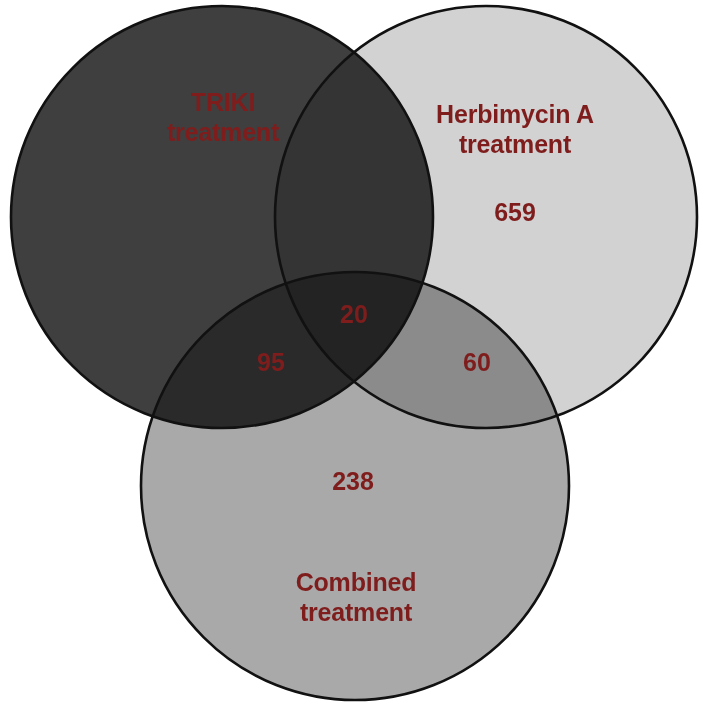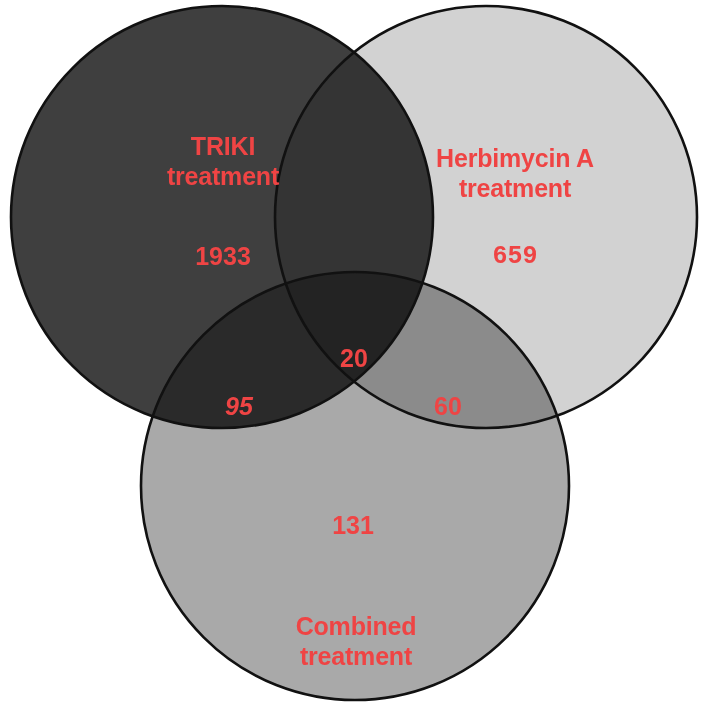--- a/index.html
+++ b/index.html
@@ -34,45 +34,44 @@
   .venn-outline {
     fill: none;
     stroke: #111111;
     stroke-width: 2.6;
   }
   .venn-label {
     position: absolute;
     text-align: center;
     font-family: "Liberation Sans", sans-serif;
     font-weight: bold;
-    color: #ef4444;
+    color: #7f1d1d;
     line-height: 1.18;
     white-space: pre-line;
     pointer-events: none;
-    margin-top: 44px;
   }
   .set-title {
     font-size: 25px;
     letter-spacing: -0.2px;
   }
   .set-count {
     font-size: 25px;
     letter-spacing: 0px;
   }
   
   .pos-triki-title   { left: 113px; top: 88px;  width: 220px; }
   .pos-triki-count   { left: 128px; top: 198px; width: 190px; }
   .pos-herb-title    { left: 396px; top: 100px;  width: 238px; }
-  .pos-herb-count    { left: 420px; top: 198px; width: 190px; font-family: Liberation Mono, monospace; }
+  .pos-herb-count    { left: 420px; top: 198px; width: 190px; }
   .pos-comb-title    { left: 243px; top: 568px; width: 226px; }
   .pos-comb-count    { left: 258px; top: 467px; width: 190px; }
   .pos-ab            { left: 258px; top: 178px; width: 190px; }
   .pos-abc           { left: 259px; top: 300px; width: 190px; }
-  .pos-ac            { left: 144px; top: 348px; width: 190px; font-style: italic; }
-  .pos-bc            { left: 353px; top: 348px; width: 190px; }
+  .pos-ac            { left: 176px; top: 348px; width: 190px; }
+  .pos-bc            { left: 382px; top: 348px; width: 190px; }
 </style>
 </head>
 <body>
 
 <div id="venn-root">
 
   <svg id="venn-svg" viewBox="0 0 708 715">
 
     <g>
       <circle class="venn-circle" cx="222" cy="217" r="211" fill="#3F3F3F"></circle>
@@ -89,25 +88,24 @@
 
   <div class="venn-label set-title pos-triki-title">TRIKI
 treatment</div>
 
   <div class="venn-label set-title pos-herb-title">Herbimycin A
 treatment</div>
 
   <div class="venn-label set-title pos-comb-title">Combined
 treatment</div>
 
-  <div class="venn-label set-count pos-triki-count">1933</div>
 
   <div class="venn-label set-count pos-herb-count">659</div>
 
-  <div class="venn-label set-count pos-comb-count">131</div>
+  <div class="venn-label set-count pos-comb-count">238</div>
 
 
   <div class="venn-label set-count pos-abc">20</div>
 
   <div class="venn-label set-count pos-ac">95</div>
 
   <div class="venn-label set-count pos-bc">60</div>
 
 </div>
 

